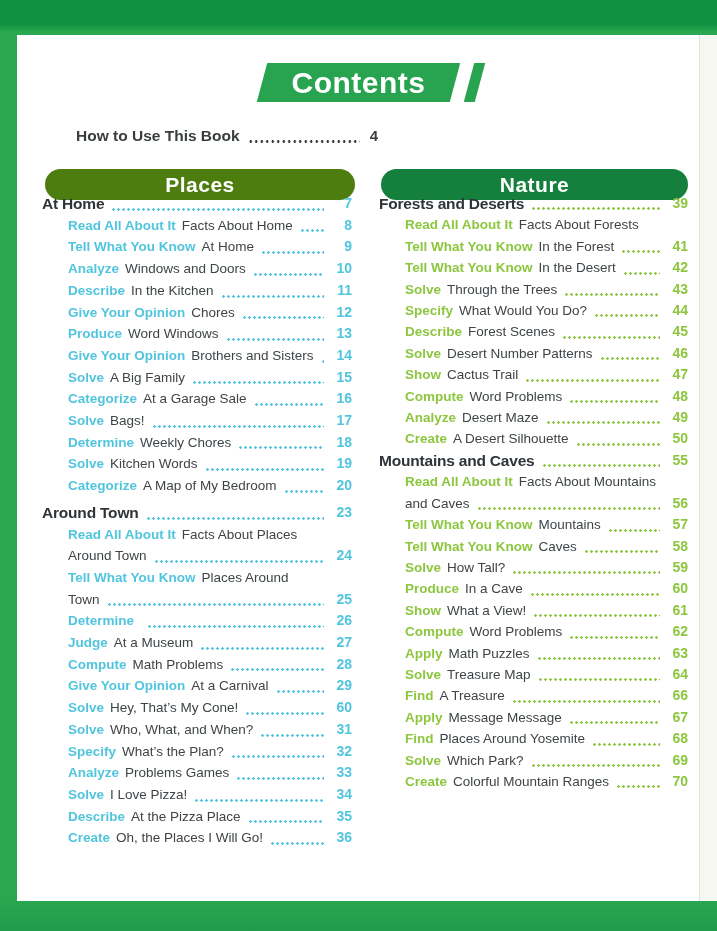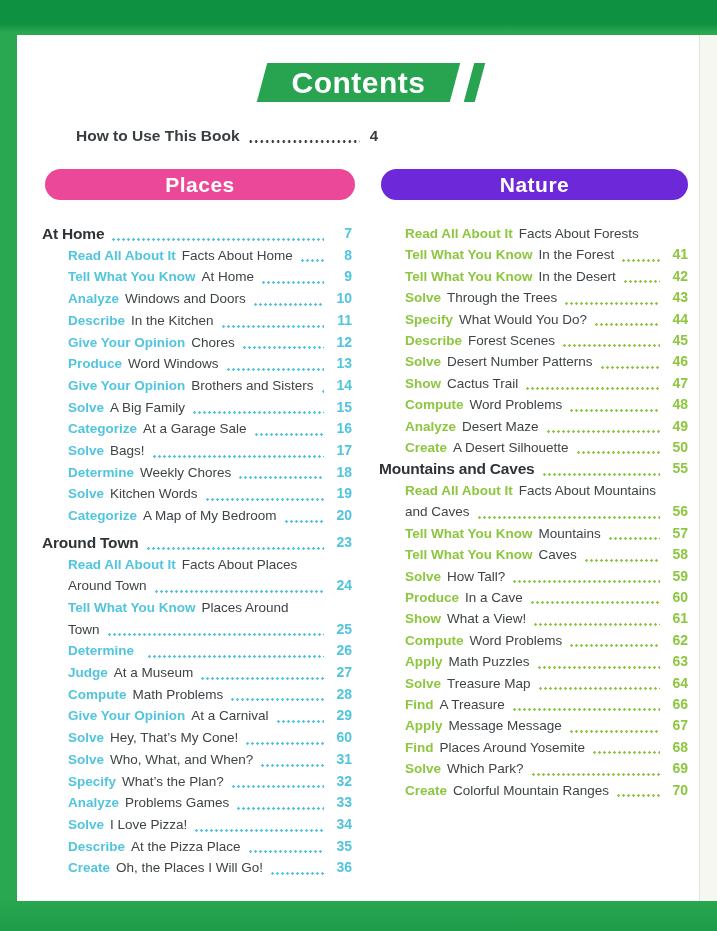--- a/index.html
+++ b/index.html
@@ -52,21 +52,21 @@
   .howto .leader{--dot:#3a3f42;height:3.4px;background-size:5.5px 3.4px;margin:0 4px 3px 8px;}
   
   .pill{
     position:absolute;top:134px;height:31px;border-radius:16px;
     display:flex;align-items:center;justify-content:center;
     color:#ffffff;font-size:21px;font-weight:bold;letter-spacing:0.5px;
   }
   #pill-0{left:28px;width:310px;background:var(--pill0,#7ed3e6);}
   #pill-1{left:364px;width:307px;background:var(--pill1,#a4cc40);}
   
-  .col{position:absolute;top:188px;font-size:13.5px;color:var(--text-dark,#3f4447);}
+  .col{position:absolute;top:158px;font-size:13.5px;color:var(--text-dark,#3f4447);}
   #col-0{left:25px;width:310px;line-height:21.7px;}
   #col-1{left:362px;width:309px;line-height:21.4px;}
   .row{display:flex;white-space:nowrap;}
   .row.entry{padding-left:26px;}
   .sec-title{font-weight:bold;color:var(--heading-dark,#2e3438);font-size:15.5px;letter-spacing:-0.2px;}
   .kw{color:var(--accent);font-weight:bold;margin-right:6px;}
   .title{color:var(--text-dark,#3f4447);}
   .num{font-weight:bold;color:var(--accent);min-width:26px;text-align:right;font-size:14px;}
   .leader{
     flex:1 1 auto;align-self:flex-end;height:3px;margin:0 2px 4px 7px;
@@ -83,24 +83,24 @@
       <div class="banner-inner">Contents</div>
     </div>
     <div class="banner-slash"></div>
 
     <div class="howto">
       <span class="howto-label">How to Use This Book</span>
       <span class="leader"></span>
       <span class="howto-num">4</span>
     </div>
 
-    <div class="pill" id="pill-0" style="background: #ec4899;">
+    <div class="pill" id="pill-0" style="background: #4d7c0f;">
       <span>Places</span>
     </div>
-    <div class="pill" id="pill-1" style="background: #6d28d9;">
+    <div class="pill" id="pill-1" style="background: #15803d;">
       <span>Nature</span>
     </div>
 
     <div class="col" id="col-0" style="--accent: #52c5de; --dot: #52c5de;">
         <div class="row">
           <span class="sec-title">At Home</span>
           <span class="leader"></span>
           <span class="num">7</span>
         </div>
         <div class="row entry">
@@ -264,20 +264,25 @@
           <span class="num">35</span>
         </div>
         <div class="row entry">
           <span class="kw">Create</span>
           <span class="title">Oh, the Places I Will Go!</span>
           <span class="leader"></span>
           <span class="num">36</span>
         </div>
       </div>
     <div class="col" id="col-1" style="--accent: #8dc63f; --dot: #8dc63f;">
+        <div class="row">
+          <span class="sec-title">Forests and Deserts</span>
+          <span class="leader"></span>
+          <span class="num">39</span>
+        </div>
         <div class="row entry">
           <span class="kw">Read All About It</span>
           <span class="title">Facts About Forests</span>
         </div>
         <div class="row entry">
           <span class="kw">Tell What You Know</span>
           <span class="title">In the Forest</span>
           <span class="leader"></span>
           <span class="num">41</span>
         </div>

